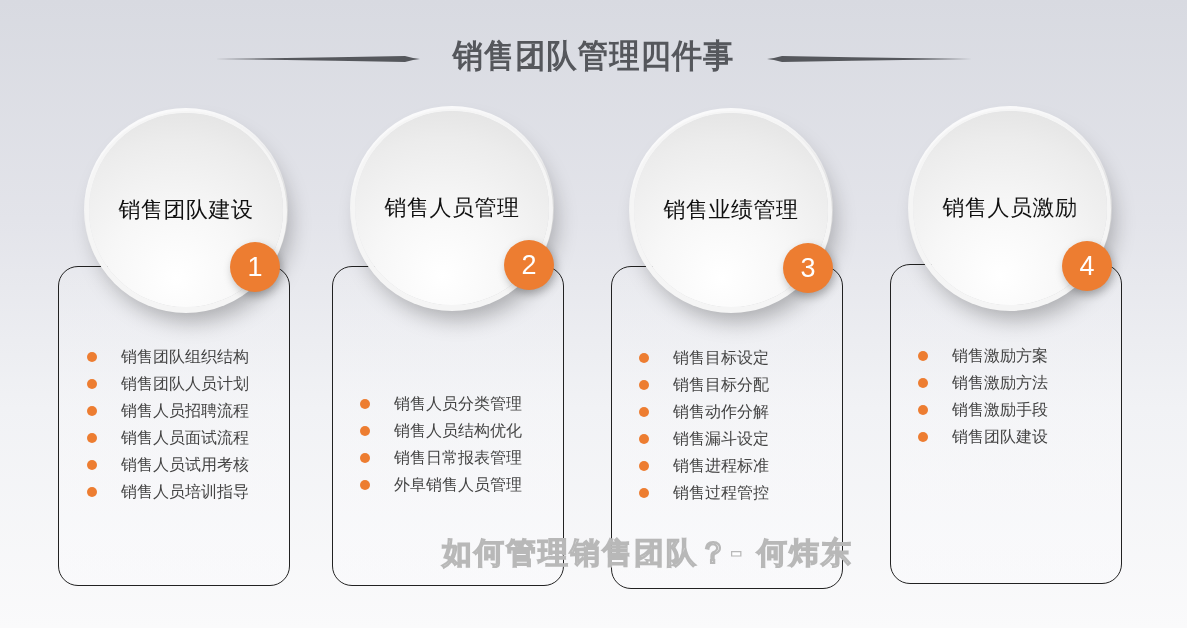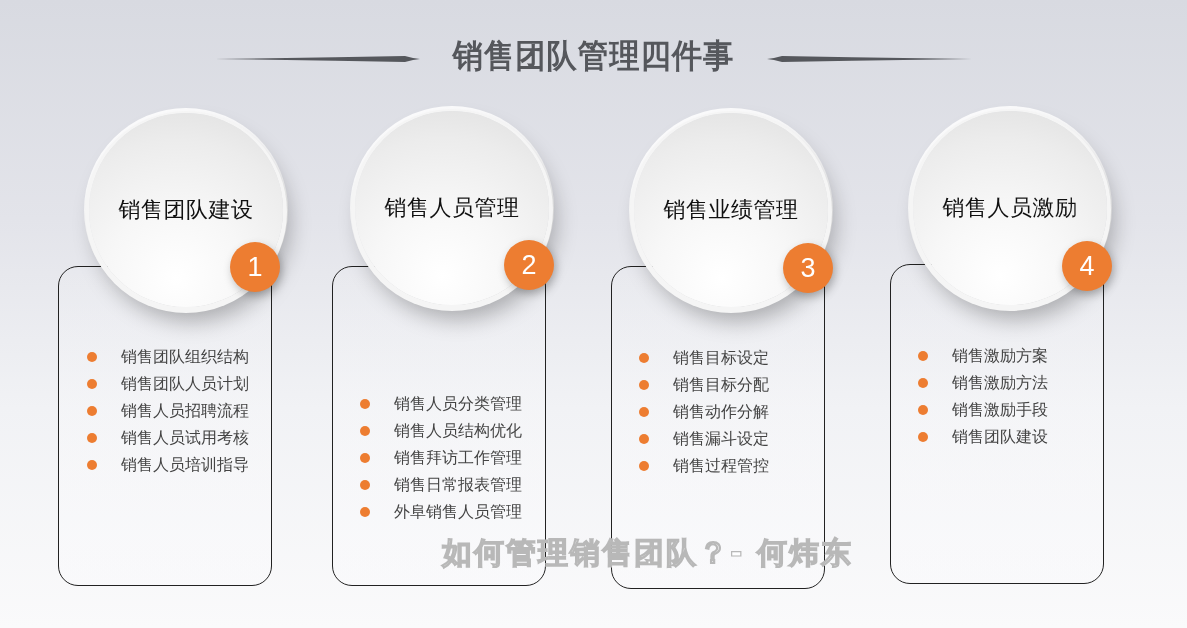--- a/index.html
+++ b/index.html
@@ -14,21 +14,21 @@
     font-size: 33px; font-weight: bold; color: #55575c; letter-spacing: 1px;
     font-family: "DejaVu Sans", sans-serif;
     transform: scaleX(0.92);
   }
   .deco-line { position: absolute; top: 26px; height: 10px; }
   .deco-left { left: 215px; width: 205px; }
   .deco-right { left: 767px; width: 205px; }
 
   .column { position: absolute; top: 0; }
   .card {
-    position: absolute; top: 266px; width: 214px; height: 320px;
+    position: absolute; top: 266px; width: 232px; height: 320px;
     border: 1.5px solid #222; border-radius: 20px; box-sizing: border-box;
     background: linear-gradient(180deg, rgba(255,255,255,0.05) 0%, rgba(250,250,252,0.6) 100%);
   }
   .circle {
     position: absolute; width: 194px; height: 194px; border-radius: 50%;
     background: radial-gradient(circle at 45% 85%, #ffffff 0%, #f7f7f7 35%, #ececec 70%, #dedede 100%);
     box-shadow: 0 2px 0 4px #f5f5f5, 6px 14px 22px rgba(0,0,0,0.28), 0 0 0 5px rgba(255,255,255,0.9);
     display: flex; align-items: center; justify-content: center;
   }
   .circle-label { font-size: 22px; color: #111; letter-spacing: 0.5px; }
@@ -67,53 +67,54 @@
     <polygon points="205,5 85,3.2 15,2 7,4 0,5 7,6 15,8 85,6.8" fill="#55575c"></polygon>
   </svg>
 </div>
 
 <div class="column">
   <div class="card" style="left:58px;">
     <ul class="items" style="left:28px; top:76px;">
       <li><span class="dot"></span><span>销售团队组织结构</span></li>
       <li><span class="dot"></span><span>销售团队人员计划</span></li>
       <li><span class="dot"></span><span>销售人员招聘流程</span></li>
+      <li><span class="dot"></span><span>销售人员面试流程</span></li>
       <li><span class="dot"></span><span>销售人员试用考核</span></li>
       <li><span class="dot"></span><span>销售人员培训指导</span></li>
     </ul>
   </div>
   <div class="circle" style="left:89px; top:113px;">
     <span class="circle-label">销售团队建设</span>
   </div>
   <div class="badge" style="left:230px; top:242px;">1</div>
 </div>
 
 <div class="column">
   <div class="card" style="left:332px;">
     <ul class="items" style="left:27px; top:76px;margin-top:47px;">
       <li><span class="dot"></span><span>销售人员分类管理</span></li>
       <li><span class="dot"></span><span>销售人员结构优化</span></li>
-      <li><span class="dot"></span><span>销售拜访工作管理</span></li>
       <li><span class="dot"></span><span>销售日常报表管理</span></li>
       <li><span class="dot"></span><span>外阜销售人员管理</span></li>
     </ul>
   </div>
   <div class="circle" style="left:355px; top:111px;">
     <span class="circle-label">销售人员管理</span>
   </div>
   <div class="badge" style="left:504px; top:240px;">2</div>
 </div>
 
 <div class="column">
   <div class="card" style="left:611px; height:323px;padding-left:12px;">
     <ul class="items" style="left:27px; top:77px;">
       <li><span class="dot"></span><span>销售目标设定</span></li>
       <li><span class="dot"></span><span>销售目标分配</span></li>
       <li><span class="dot"></span><span>销售动作分解</span></li>
       <li><span class="dot"></span><span>销售漏斗设定</span></li>
+      <li><span class="dot"></span><span>销售进程标准</span></li>
       <li><span class="dot"></span><span>销售过程管控</span></li>
     </ul>
   </div>
   <div class="circle" style="left:634px; top:113px;">
     <span class="circle-label">销售业绩管理</span>
   </div>
   <div class="badge" style="left:783px; top:243px;">3</div>
 </div>
 
 <div class="column">

